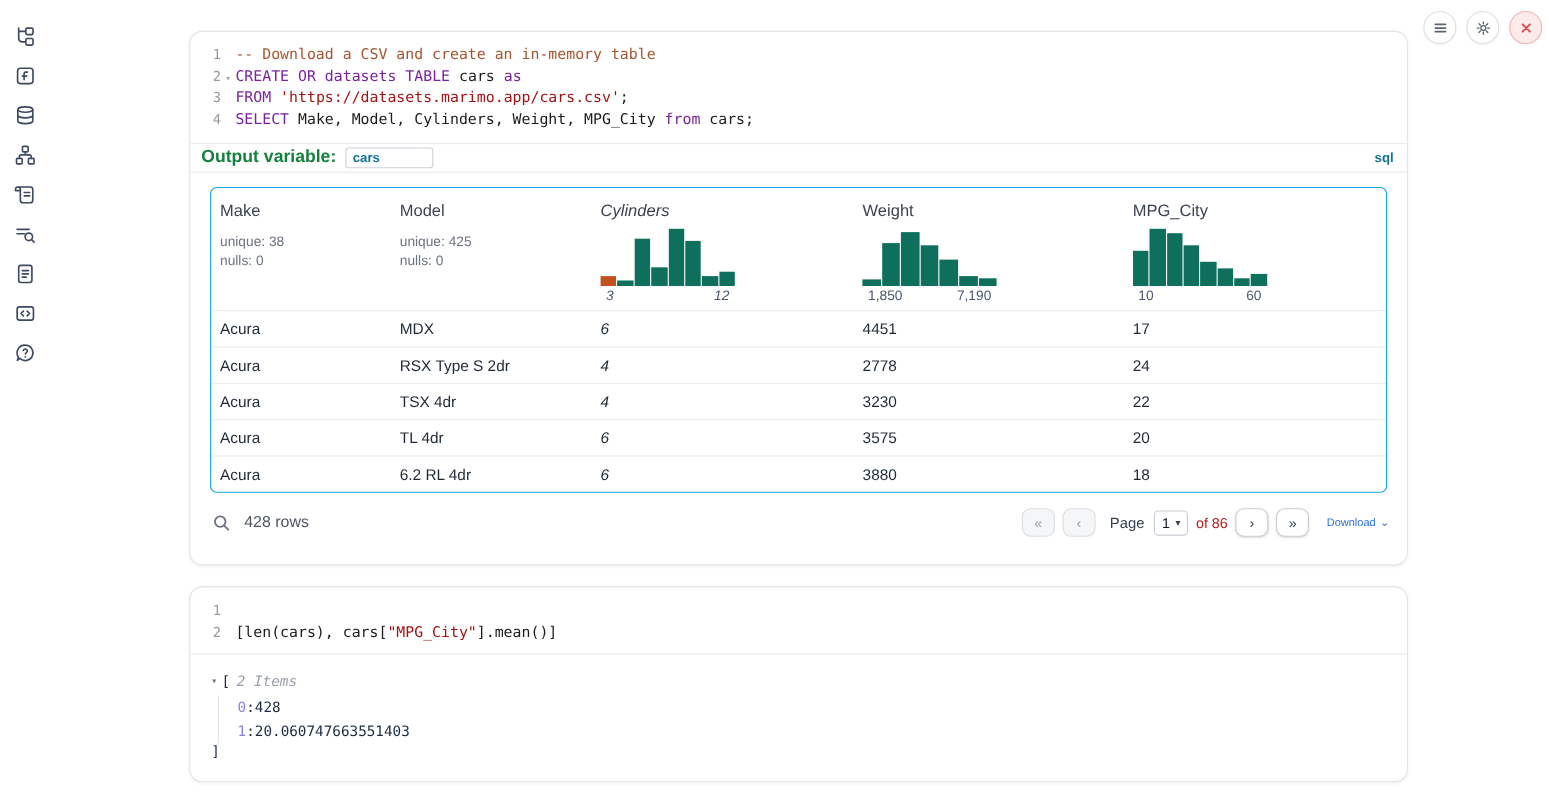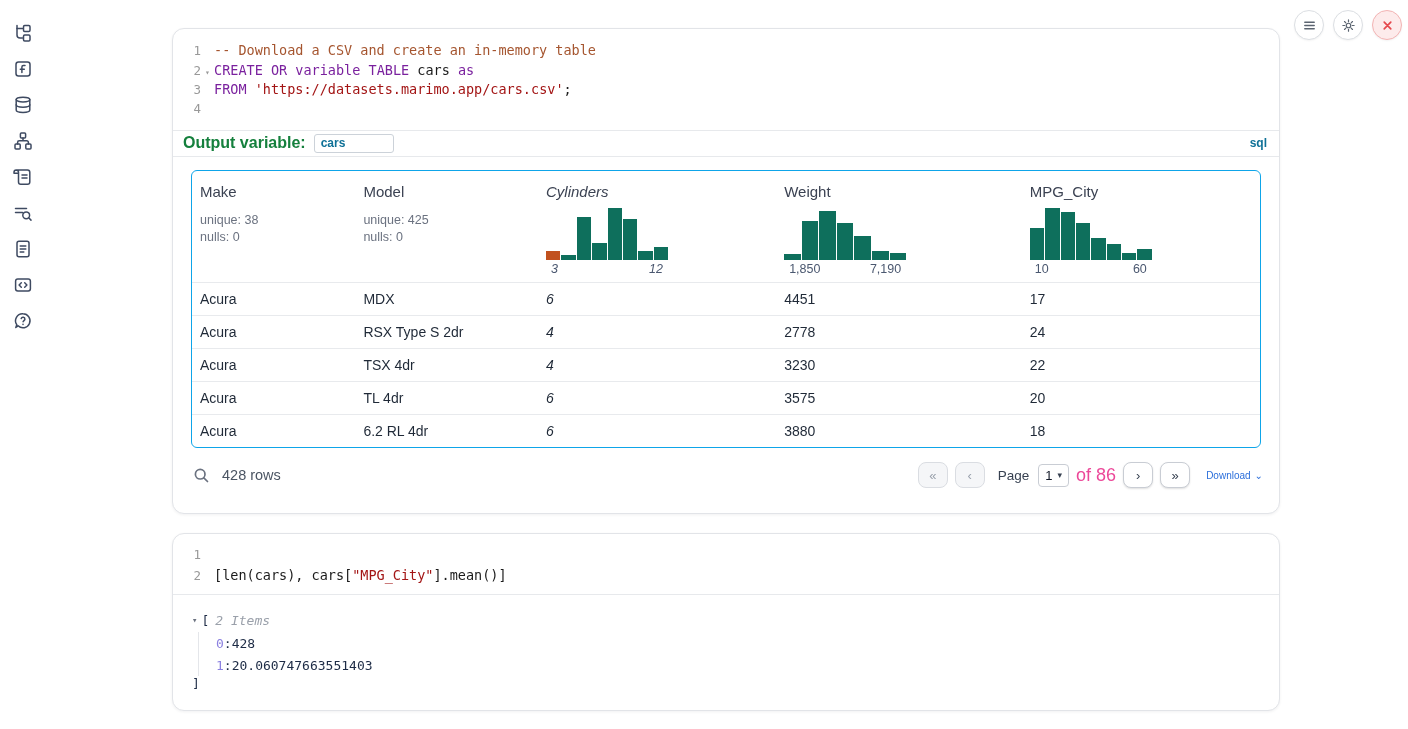--- a/index.html
+++ b/index.html
@@ -78,21 +78,21 @@
   .pg-btn { width:30px; height:26px; border-radius:8px; border:1px solid #dadde2;
             background:#f5f6f8; color:#9aa1ac; font-size:13px; display:flex;
             align-items:center; justify-content:center; cursor:pointer; }
   .pg-btn.enabled { background:#fff; border-color:#c9cdd4; color:#374151;
                     box-shadow:0 1px 2px rgba(0,0,0,.13); }
   .pg-label { font-size:13.5px; color:#374151; margin:0 2px 0 6px; }
   .pg-select { display:flex; align-items:center; gap:5px; border:1px solid #c9cdd4;
                border-radius:4px; height:23px; padding:0 6px; font-size:13px; color:#111827;
                cursor:pointer; background:#fff; }
   .pg-select .chev { font-size:9px; color:#374151; }
-  .pg-of { font-size:18px; color:#ec4899; }
+  .pg-of { font-size:13px; color:#b91c1c; }
   .download { margin-left:16px; display:flex; align-items:center; gap:4px; cursor:pointer; }
   .download .dl-text { font-size:10px; color:#2c6fdb; }
   .download .chev { font-size:10px; color:#2c6fdb; }
 
   
   .tree-area { padding:17px 0 0 19px; font-family:"DejaVu Sans Mono", monospace;
                font-size:13px; color:#1d2b45; }
   .tree-head { display:flex; align-items:center; height:16px; }
   .tree-caret { font-size:9px; color:#6b7280; margin-right:4px; cursor:pointer; }
   .tree-items-count { color:#9aa0aa; font-style:italic; margin-left:6px; }
@@ -191,30 +191,31 @@
 <section class="cell cell-1">
   <div class="code-area">
       <div class="cl">
         <span class="ln">1</span>
         <span class="fold"></span>
         <span class="src"><span class="tk-com">-- Download a CSV and create an in-memory table</span></span>
       </div>
       <div class="cl">
         <span class="ln">2</span>
         <span class="fold">▾</span>
-        <span class="src"><span class="tk-kw">CREATE</span><span class="tk-plain"> </span><span class="tk-kw">OR</span><span class="tk-plain"> </span><span class="tk-kw">variable</span><span class="tk-plain"> </span><span class="tk-kw">TABLE</span><span class="tk-plain"> cars </span><span class="tk-kw">as</span></span>
+        <span class="src"><span class="tk-kw">CREATE</span><span class="tk-plain"> </span><span class="tk-kw">OR</span><span class="tk-plain"> </span><span class="tk-kw">datasets</span><span class="tk-plain"> </span><span class="tk-kw">TABLE</span><span class="tk-plain"> cars </span><span class="tk-kw">as</span></span>
       </div>
       <div class="cl">
         <span class="ln">3</span>
         <span class="fold"></span>
         <span class="src"><span class="tk-kw">FROM</span><span class="tk-plain"> </span><span class="tk-str">'https://datasets.marimo.app/cars.csv'</span><span class="tk-plain">;</span></span>
       </div>
       <div class="cl">
         <span class="ln">4</span>
         <span class="fold"></span>
+        <span class="src"><span class="tk-kw">SELECT</span><span class="tk-plain"> Make, Model, Cylinders, Weight, MPG_City </span><span class="tk-kw">from</span><span class="tk-plain"> cars;</span></span>
       </div>
     </div>
 
   <div class="outvar-row">
     <span class="outvar-label">Output variable:</span>
     <input class="outvar-input" value="cars" style="">
     <span class="lang-badge">sql</span>
   </div>
 
   <div class="table-box">

